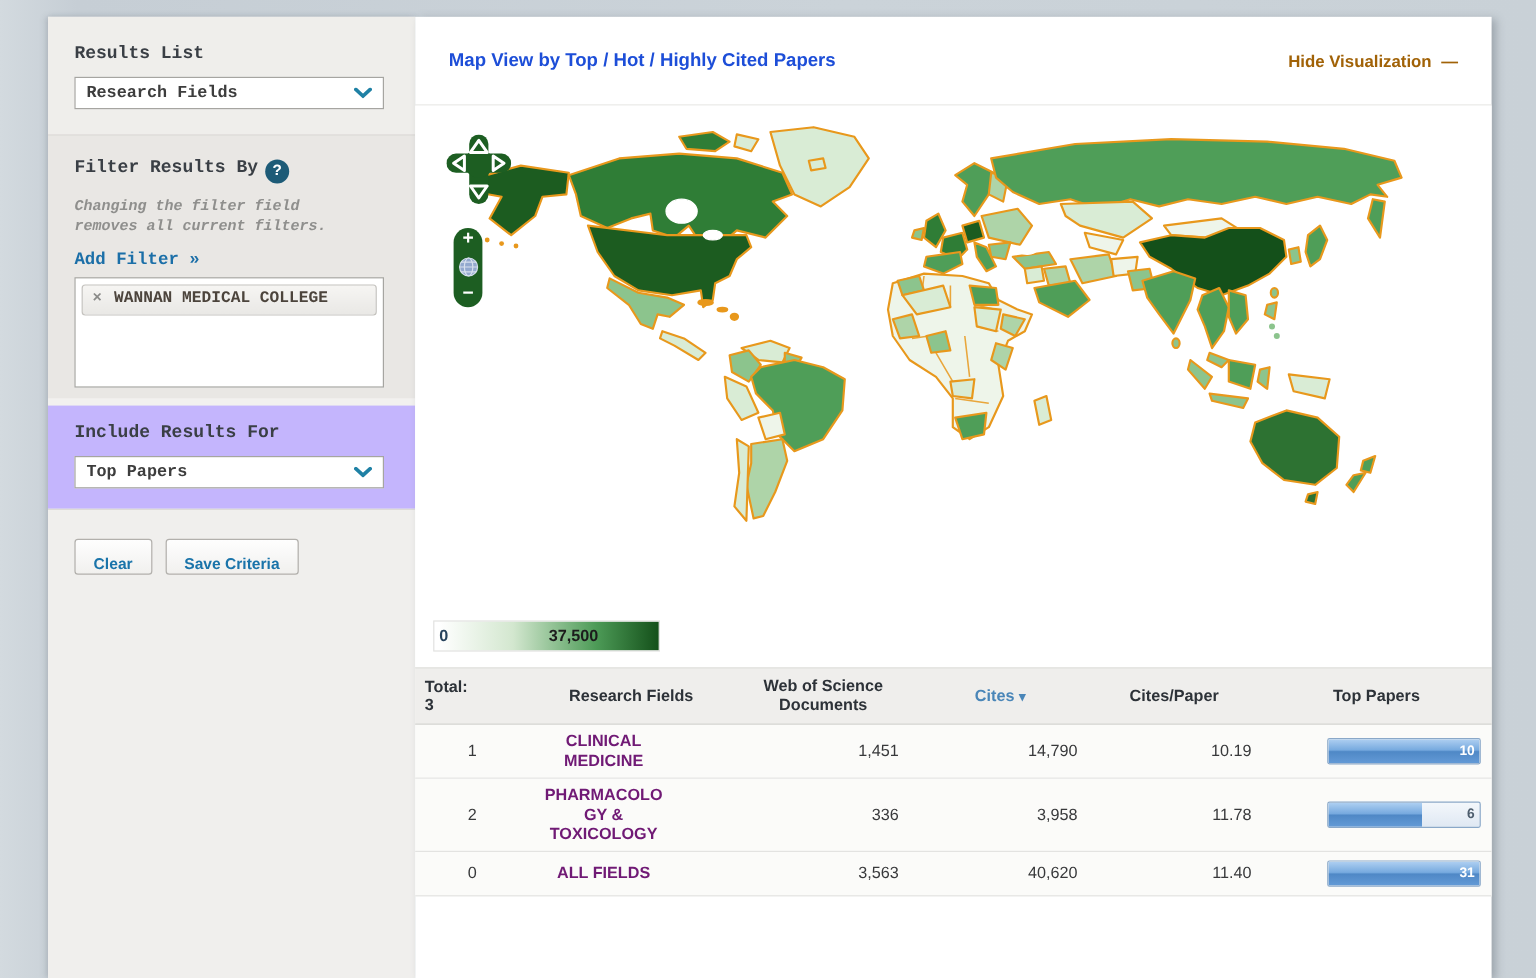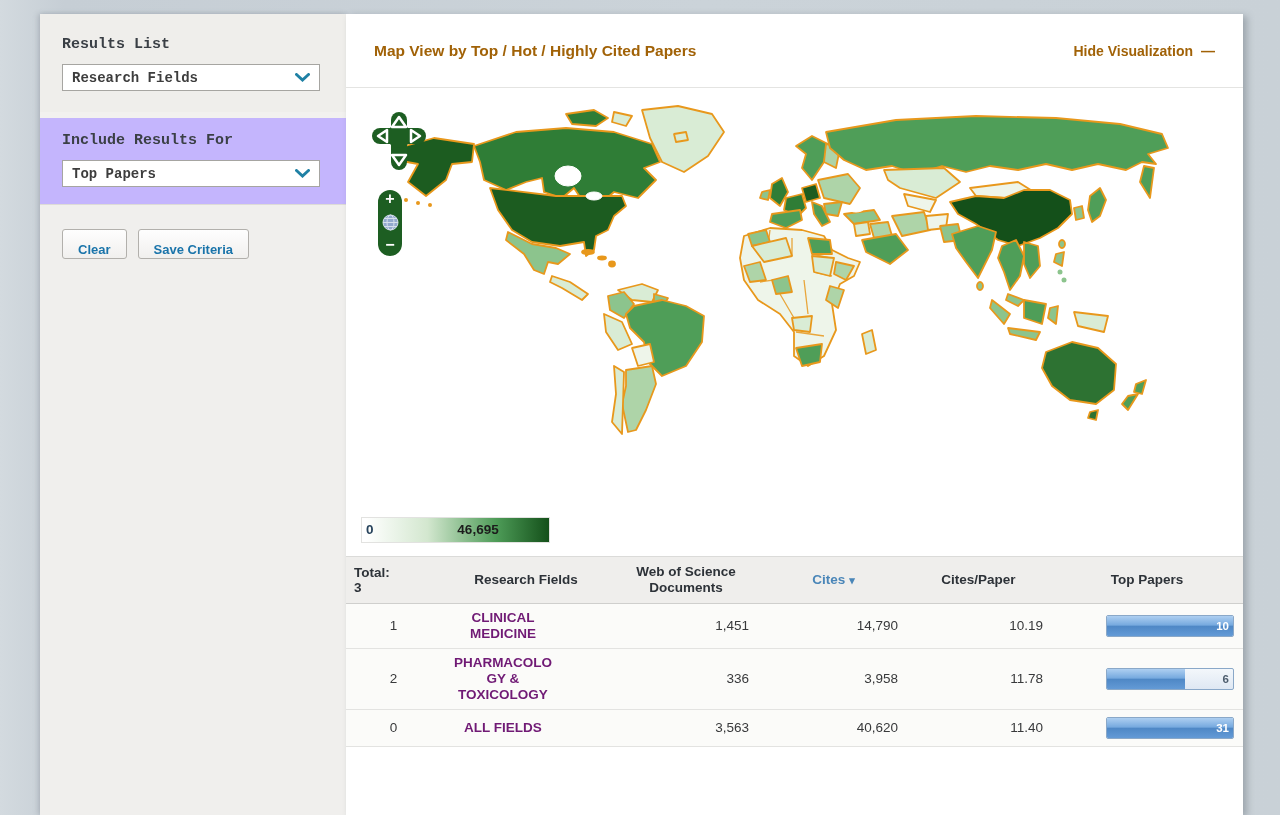--- a/index.html
+++ b/index.html
@@ -32,21 +32,21 @@
   .btn { height:30px; padding:12px 15px; background:linear-gradient(#fefefe,#f1f0ee);
     border:1px solid #b2b0ac; border-radius:3px; font-family:inherit;
     font-size:13px; font-weight:bold; color:#1a74aa; cursor:pointer; }
   .help { display:inline-block; width:20px; height:20px; border-radius:50%; background:#1d5b77;
     color:#fff; font-size:13px; font-weight:bold; text-align:center; line-height:20px; vertical-align:-3px; margin-left:6px; cursor:pointer; }
   
   .main { position:absolute; left:346px; top:14px; width:897px; height:801px; background:#fff;
     box-shadow:4px 2px 7px rgba(90,100,110,.4); }
   .map-header { height:74px; display:flex; align-items:center; justify-content:space-between;
     padding:0 28px 0 28px; border-bottom:1px solid #e4e4e2; }
-  .map-title { font-size:15.5px; font-weight:bold; color:#a16207; }
+  .map-title { font-size:15.5px; font-weight:bold; color:#1d4ed8; }
   .hide-link { font-size:14px; font-weight:bold; color:#a16207; cursor:pointer; }
   .hide-link .dash { margin-left:8px; }
   .map-area { position:relative; height:468px; background:#fff; }
   
   .panctl { position:absolute; left:26px; top:24px; cursor:pointer; }
   .zoomctl { position:absolute; left:32px; top:102px; width:24px; height:66px; background:#1d5e22;
     border-radius:12px; display:flex; flex-direction:column; align-items:center; justify-content:space-between;
     padding:2px 0 4px; }
   .zoomctl .zi, .zoomctl .zo { color:#fff; font-weight:bold; font-size:16px; line-height:14px; cursor:pointer; }
   .legend { position:absolute; left:15px; top:429px; width:189px; height:26px;
@@ -94,20 +94,33 @@
 <div class="sidebar">
   <div class="sec sec-results">
     <div class="side-h">Results List</div>
     <div class="dropdown">
       <span class="dd-val">Research Fields</span>
       <svg width="15" height="9" viewBox="0 0 15 9">
           <polyline points="1.5,1.5 7.5,7 13.5,1.5" fill="none" stroke="#1f81a5" stroke-width="3" stroke-linecap="round"></polyline>
         </svg>
     </div>
   </div>
+  <div class="sec sec-filter">
+    <div class="side-h">
+      <span>Filter Results By</span><span class="help">?</span>
+    </div>
+    <div class="note">Changing the filter field removes all current filters.</div>
+    <a class="addfilter">Add Filter »</a>
+    <div class="listbox">
+      <div class="ftag">
+        <span class="x">×</span>
+        <span>WANNAN MEDICAL COLLEGE</span>
+      </div>
+    </div>
+  </div>
   <div class="sec-gap"></div>
   <div class="sec sec-include">
     <div class="side-h">Include Results For</div>
     <div class="dropdown">
       <span class="dd-val">Top Papers</span>
       <svg width="15" height="9" viewBox="0 0 15 9">
           <polyline points="1.5,1.5 7.5,7 13.5,1.5" fill="none" stroke="#1f81a5" stroke-width="3" stroke-linecap="round"></polyline>
         </svg>
     </div>
   </div>
@@ -240,21 +253,21 @@
         <ellipse cx="8.5" cy="8.5" rx="3.5" ry="7.5" fill="none" stroke="#d7e0ee" stroke-width="1"></ellipse>
         <line x1="1" y1="8.5" x2="16" y2="8.5" stroke="#d7e0ee" stroke-width="1"></line>
         <line x1="2" y1="4.5" x2="15" y2="4.5" stroke="#d7e0ee" stroke-width="1"></line>
         <line x1="2" y1="12.5" x2="15" y2="12.5" stroke="#d7e0ee" stroke-width="1"></line>
       </svg>
       <span class="zo">−</span>
     </div>
 
     <div class="legend">
       <span class="lmin">0</span>
-      <span class="lmax">46,695</span>
+      <span class="lmax">37,500</span>
     </div>
   </div>
 
 
   <div class="trow thead">
     <div class="h-total">
       <div>Total:</div>
       <div>3</div>
     </div>
     <div class="hc">Research Fields</div>

